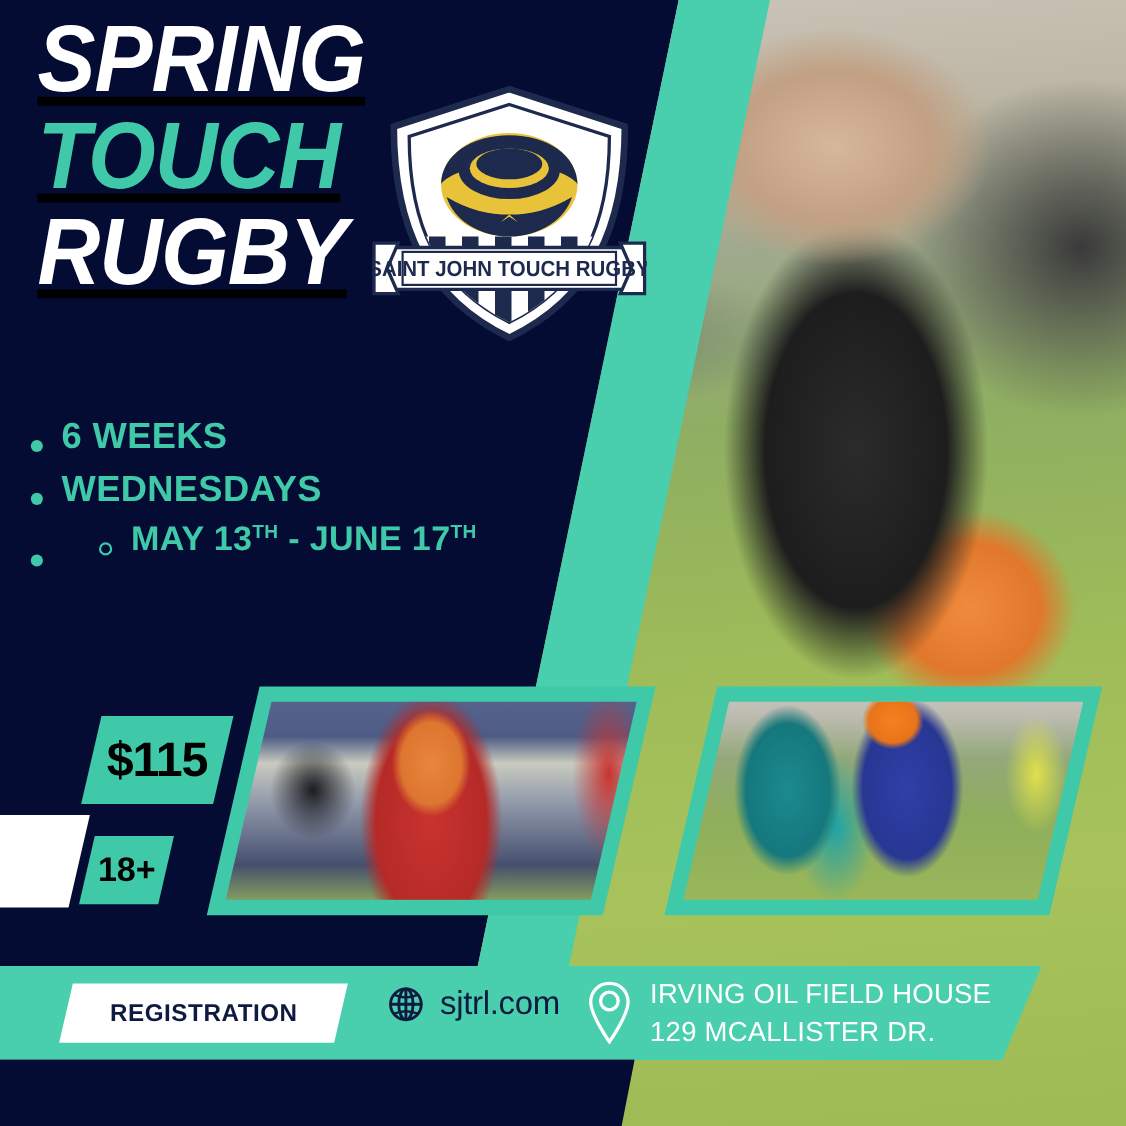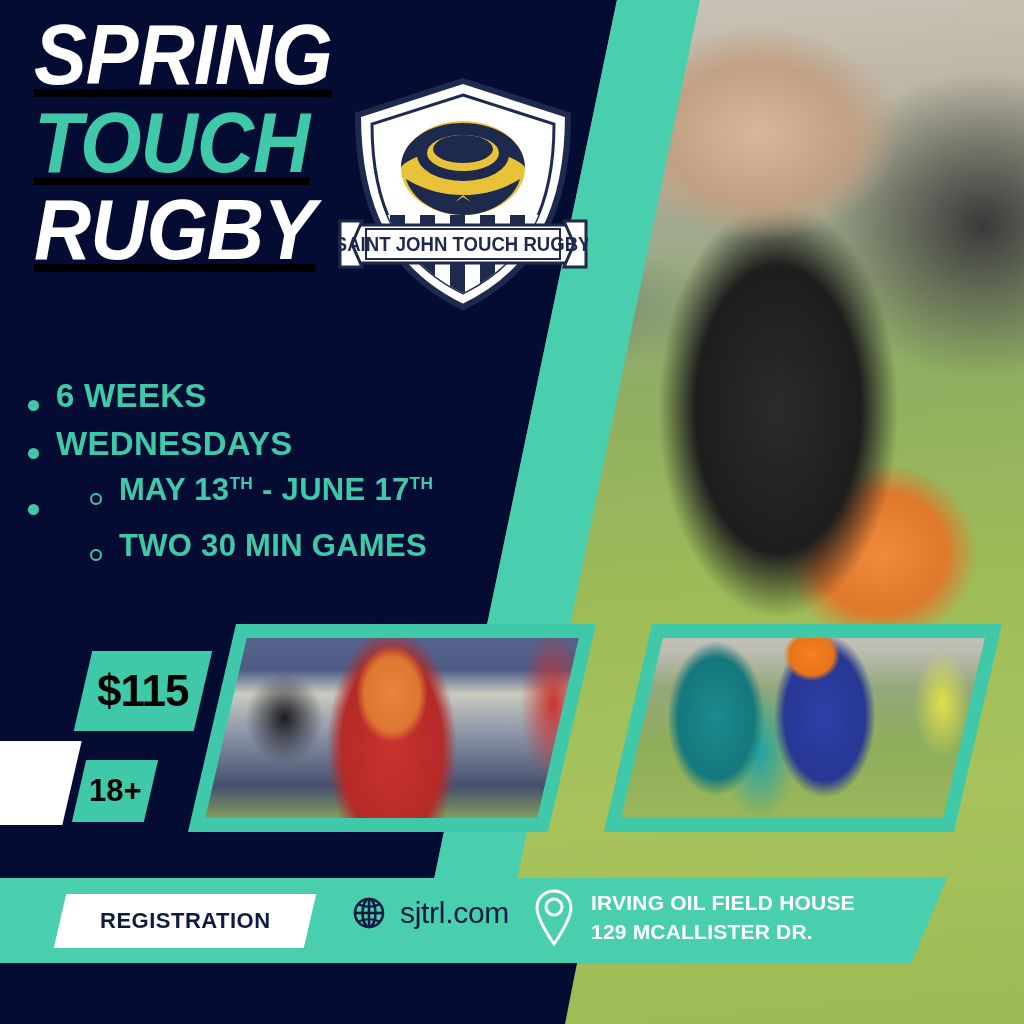--- a/index.html
+++ b/index.html
@@ -251,22 +251,22 @@
   .addr-block {
     position: absolute;
     left: 533px; top: 887px;
     z-index: 9;
     display: flex;
     align-items: center;
     gap: 16px;
   }
   .addr-lines { color: #ffffff; }
   .addr-lines div {
-    font-size: 21px;
-    font-weight: 700;
+    font-size: 25px;
+    font-weight: 400;
     letter-spacing: 0.2px;
     line-height: 1.36;
     text-transform: uppercase;
     white-space: nowrap;
   }
   .bottom-navy {
     position: absolute;
     left: 0; top: 963px;
     width: 100%; height: 61px;
     background: #040c34;
@@ -336,24 +336,20 @@
       <span class="dot-filled"></span>
       <span>WEDNESDAYS</span>
     </div>
     <div class="b-item sub">
       <span class="dot-hollow"></span>
       <span><span>MAY 13</span><span class="sup">TH</span><span> - JUNE 17</span><span class="sup">TH</span></span>
     </div>
     <div class="b-item">
       <span class="dot-filled"></span>
     </div>
-    <div class="b-item sub">
-      <span class="dot-hollow"></span>
-      <span>TWO 30 MIN GAMES</span>
-    </div>
   </div>
 
   <div class="white-tab"></div>
 
   <div class="badge badge-price">
     <span>$115</span>
   </div>
   <div class="badge badge-age">
     <span>18+</span>
   </div>

